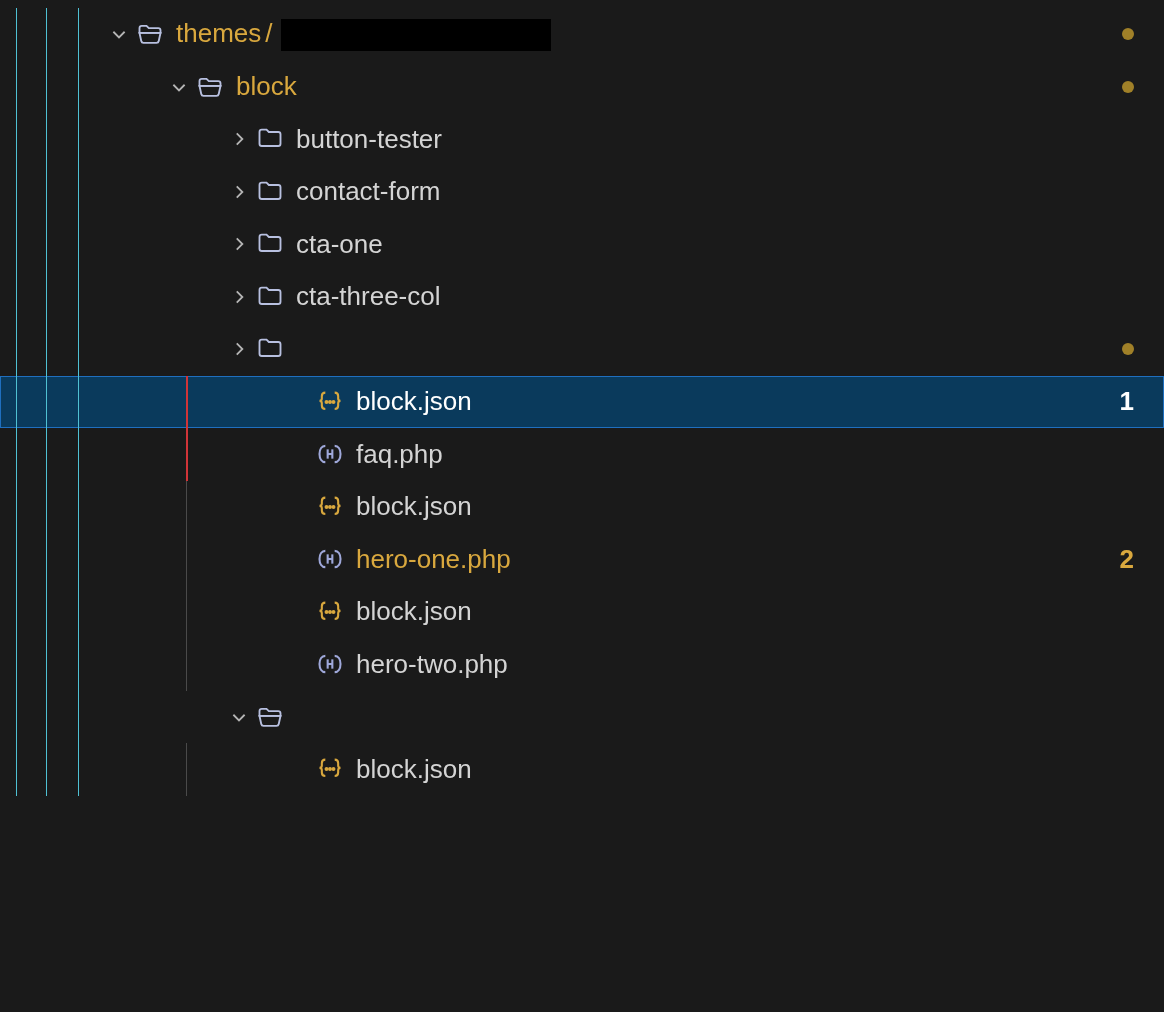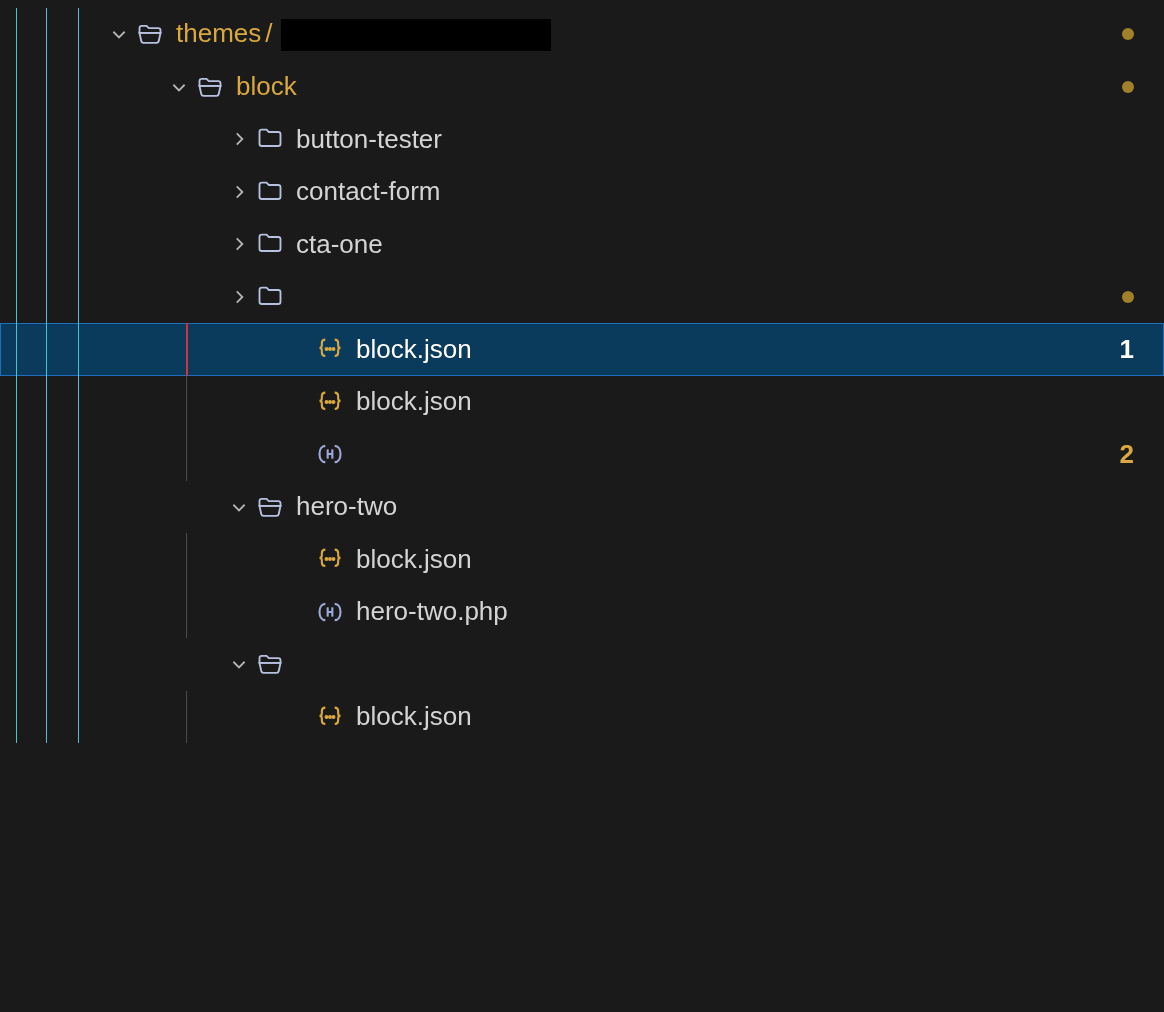--- a/index.html
+++ b/index.html
@@ -230,20 +230,43 @@
         <span class="arrow collapsed">
           <svg viewBox="0 0 16 16" fill="none" stroke="#b5b5b5" stroke-width="1.6">
             <path d="M3 6l5 5 5-5"></path>
           </svg>
         </span>
         <span class="folder-icon">
           <svg viewBox="0 0 24 24" fill="none" stroke="#b8c0e0" stroke-width="1.6">
             <path d="M3 6a2 2 0 012-2h4l2 2h8a2 2 0 012 2v8a2 2 0 01-2 2H5a2 2 0 01-2-2V6z"></path>
           </svg>
         </span>
+        <span class="label normal">cta-three-col</span>
+      </div>
+      <div class="row">
+        <div class="guides" style="left: 16px;">
+          <div class="guide"></div>
+        </div>
+        <div class="guides" style="left: 46px;">
+          <div class="guide"></div>
+        </div>
+        <div class="guides" style="left: 78px;">
+          <div class="guide"></div>
+        </div>
+        <div class="indent" style="width: 228px;"></div>
+        <span class="arrow collapsed">
+          <svg viewBox="0 0 16 16" fill="none" stroke="#b5b5b5" stroke-width="1.6">
+            <path d="M3 6l5 5 5-5"></path>
+          </svg>
+        </span>
+        <span class="folder-icon">
+          <svg viewBox="0 0 24 24" fill="none" stroke="#b8c0e0" stroke-width="1.6">
+            <path d="M3 6a2 2 0 012-2h4l2 2h8a2 2 0 012 2v8a2 2 0 01-2 2H5a2 2 0 01-2-2V6z"></path>
+          </svg>
+        </span>
         <span class="dot"></span>
       </div>
       <div class="row selected">
         <div class="guides" style="left: 16px;">
           <div class="guide"></div>
         </div>
         <div class="guides" style="left: 46px;">
           <div class="guide"></div>
         </div>
         <div class="guides" style="left: 78px;">
@@ -270,20 +293,46 @@
         <div class="guides" style="left: 16px;">
           <div class="guide"></div>
         </div>
         <div class="guides" style="left: 46px;">
           <div class="guide"></div>
         </div>
         <div class="guides" style="left: 78px;">
           <div class="guide"></div>
         </div>
         <div class="guides" style="left: 186px;">
+          <div class="guide red"></div>
+        </div>
+        <div class="indent" style="width: 288px;"></div>
+        <span class="indent" style="width: 28px;"></span>
+        <span class="file-icon">
+          <svg viewBox="0 0 24 24" fill="none" stroke="#9fa8da" stroke-width="1.8">
+            <path d="M8 5c-3 0-5 3-5 7s2 7 5 7"></path>
+            <path d="M16 5c3 0 5 3 5 7s-2 7-5 7"></path>
+            <path d="M10 8v8"></path>
+            <path d="M14 8v8"></path>
+            <path d="M10 12h4"></path>
+          </svg>
+        </span>
+        <span class="label normal">faq.php</span>
+      </div>
+      <div class="row">
+        <div class="guides" style="left: 16px;">
+          <div class="guide"></div>
+        </div>
+        <div class="guides" style="left: 46px;">
+          <div class="guide"></div>
+        </div>
+        <div class="guides" style="left: 78px;">
+          <div class="guide"></div>
+        </div>
+        <div class="guides" style="left: 186px;">
           <div class="guide gray"></div>
         </div>
         <div class="indent" style="width: 288px;"></div>
         <span class="indent" style="width: 28px;"></span>
         <span class="file-icon">
           <svg viewBox="0 0 24 24" fill="none" stroke="#d9a83e" stroke-width="1.8">
             <path d="M8 4c-2 0-3 1-3 3v2c0 1.5-1 2-2 2 1 0 2 .5 2 2v2c0 2 1 3 3 3"></path>
             <path d="M16 4c2 0 3 1 3 3v2c0 1.5 1 2 2 2-1 0-2 .5-2 2v2c0 2-1 3-3 3"></path>
             <circle cx="9" cy="12" r="0.8" fill="#d9a83e"></circle>
             <circle cx="12" cy="12" r="0.8" fill="#d9a83e"></circle>
@@ -309,45 +358,22 @@
         <span class="indent" style="width: 28px;"></span>
         <span class="file-icon">
           <svg viewBox="0 0 24 24" fill="none" stroke="#9fa8da" stroke-width="1.8">
             <path d="M8 5c-3 0-5 3-5 7s2 7 5 7"></path>
             <path d="M16 5c3 0 5 3 5 7s-2 7-5 7"></path>
             <path d="M10 8v8"></path>
             <path d="M14 8v8"></path>
             <path d="M10 12h4"></path>
           </svg>
         </span>
+        <span class="label modified">hero-one.php</span>
         <span class="badge yellow">2</span>
-      </div>
-      <div class="row">
-        <div class="guides" style="left: 16px;">
-          <div class="guide"></div>
-        </div>
-        <div class="guides" style="left: 46px;">
-          <div class="guide"></div>
-        </div>
-        <div class="guides" style="left: 78px;">
-          <div class="guide"></div>
-        </div>
-        <div class="indent" style="width: 228px;"></div>
-        <span class="arrow">
-          <svg viewBox="0 0 16 16" fill="none" stroke="#b5b5b5" stroke-width="1.6">
-            <path d="M3 6l5 5 5-5"></path>
-          </svg>
-        </span>
-        <span class="folder-icon">
-          <svg viewBox="0 0 24 24" fill="none" stroke="#b8c0e0" stroke-width="1.6">
-            <path d="M3 7a2 2 0 012-2h4l2 2h8a2 2 0 012 2v2H3V7z"></path>
-            <path d="M3 11h18l-1.5 7a2 2 0 01-2 1.6H6.5a2 2 0 01-2-1.6L3 11z"></path>
-          </svg>
-        </span>
-        <span class="label normal">hero-two</span>
       </div>
       <div class="row">
         <div class="guides" style="left: 16px;">
           <div class="guide"></div>
         </div>
         <div class="guides" style="left: 46px;">
           <div class="guide"></div>
         </div>
         <div class="guides" style="left: 78px;">
           <div class="guide"></div>

